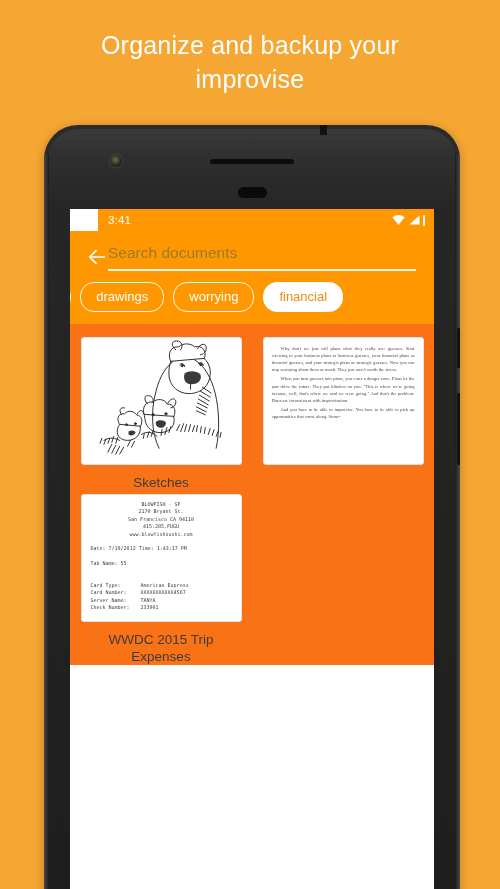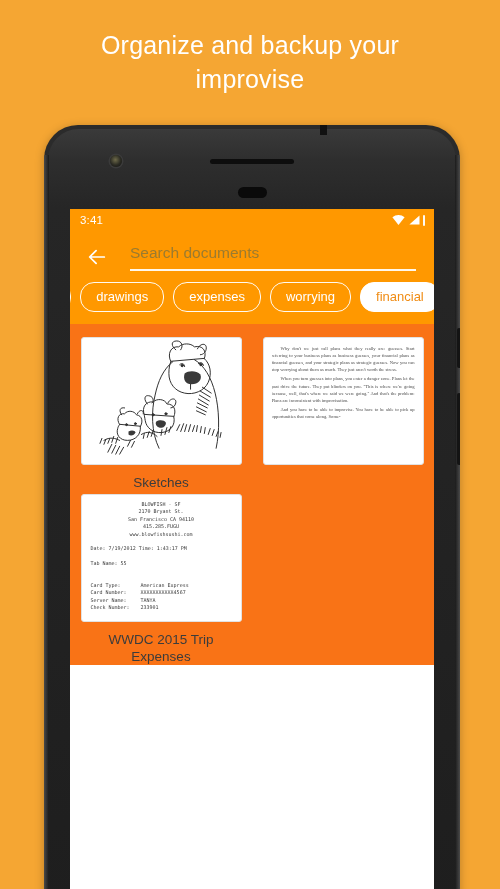--- a/index.html
+++ b/index.html
@@ -86,37 +86,37 @@
     width: 364px; height: 706px;
     background: #ffffff;
     overflow: hidden;
   }
 
   
   .statusbar {
     height: 22px; background: #ff9800;
     display: flex; align-items: center;
     padding: 0 9px 0 10px;
-    color: #fff; font-size: 11.5px;
+    color: #fff; font-size: 11.5px; margin-left: 28px;
   }
   .statusbar .clock { flex: 0 0 auto; letter-spacing: .2px; }
   .statusbar .spacer { flex: 1 1 auto; }
   .sysicons { display: flex; align-items: center; gap: 3px; }
   .ico-wifi { width: 13px; height: 10px; }
   .ico-sig  { width: 12px; height: 10px; }
   .ico-batt { width: 2px; height: 11px; background: #fff; border-radius: 1px; opacity: .95; }
 
   
   .appbar {
     background: #ff9800;
     padding: 12px 14px 0 14px;
     display: flex; align-items: flex-start;
   }
   .back-arrow { width: 22px; height: 22px; margin: 3px 0 0 2px; flex: 0 0 auto; cursor: pointer; }
-  .searchwrap { flex: 1 1 auto; margin-left: 22px; padding-right: 4px; }
+  .searchwrap { flex: 1 1 auto; padding-right: 4px; }
   .search-input {
     display: block; width: 100%;
     border: 0; outline: 0; background: transparent;
     font-family: "Liberation Sans", sans-serif;
     font-size: 15.5px; color: #5f4a16;
     padding: 1px 0 7px 0;
   }
   .search-input::placeholder { color: #9b7b2f; opacity: 1; }
   .search-underline { height: 1.5px; background: rgba(255,255,255,.92); }
 
@@ -286,21 +286,20 @@
       </svg>
       <div class="searchwrap">
         <input class="search-input" type="text" placeholder="Search documents" style="">
         <div class="search-underline"></div>
       </div>
     </div>
 
     <div class="chiprow">
       <div class="chip clipped">e</div>
       <div class="chip">drawings</div>
-      <div class="chip">expenses</div>
       <div class="chip">worrying</div>
       <div class="chip selected">financial</div>
     </div>
 
     <div class="docs">
 
       <div class="doc">
         <div class="thumb">
           <svg class="sk-svg" viewBox="0 0 161 128">
             <g fill="none" stroke="#2f2f2f" stroke-width="1" stroke-linecap="round" stroke-linejoin="round">

